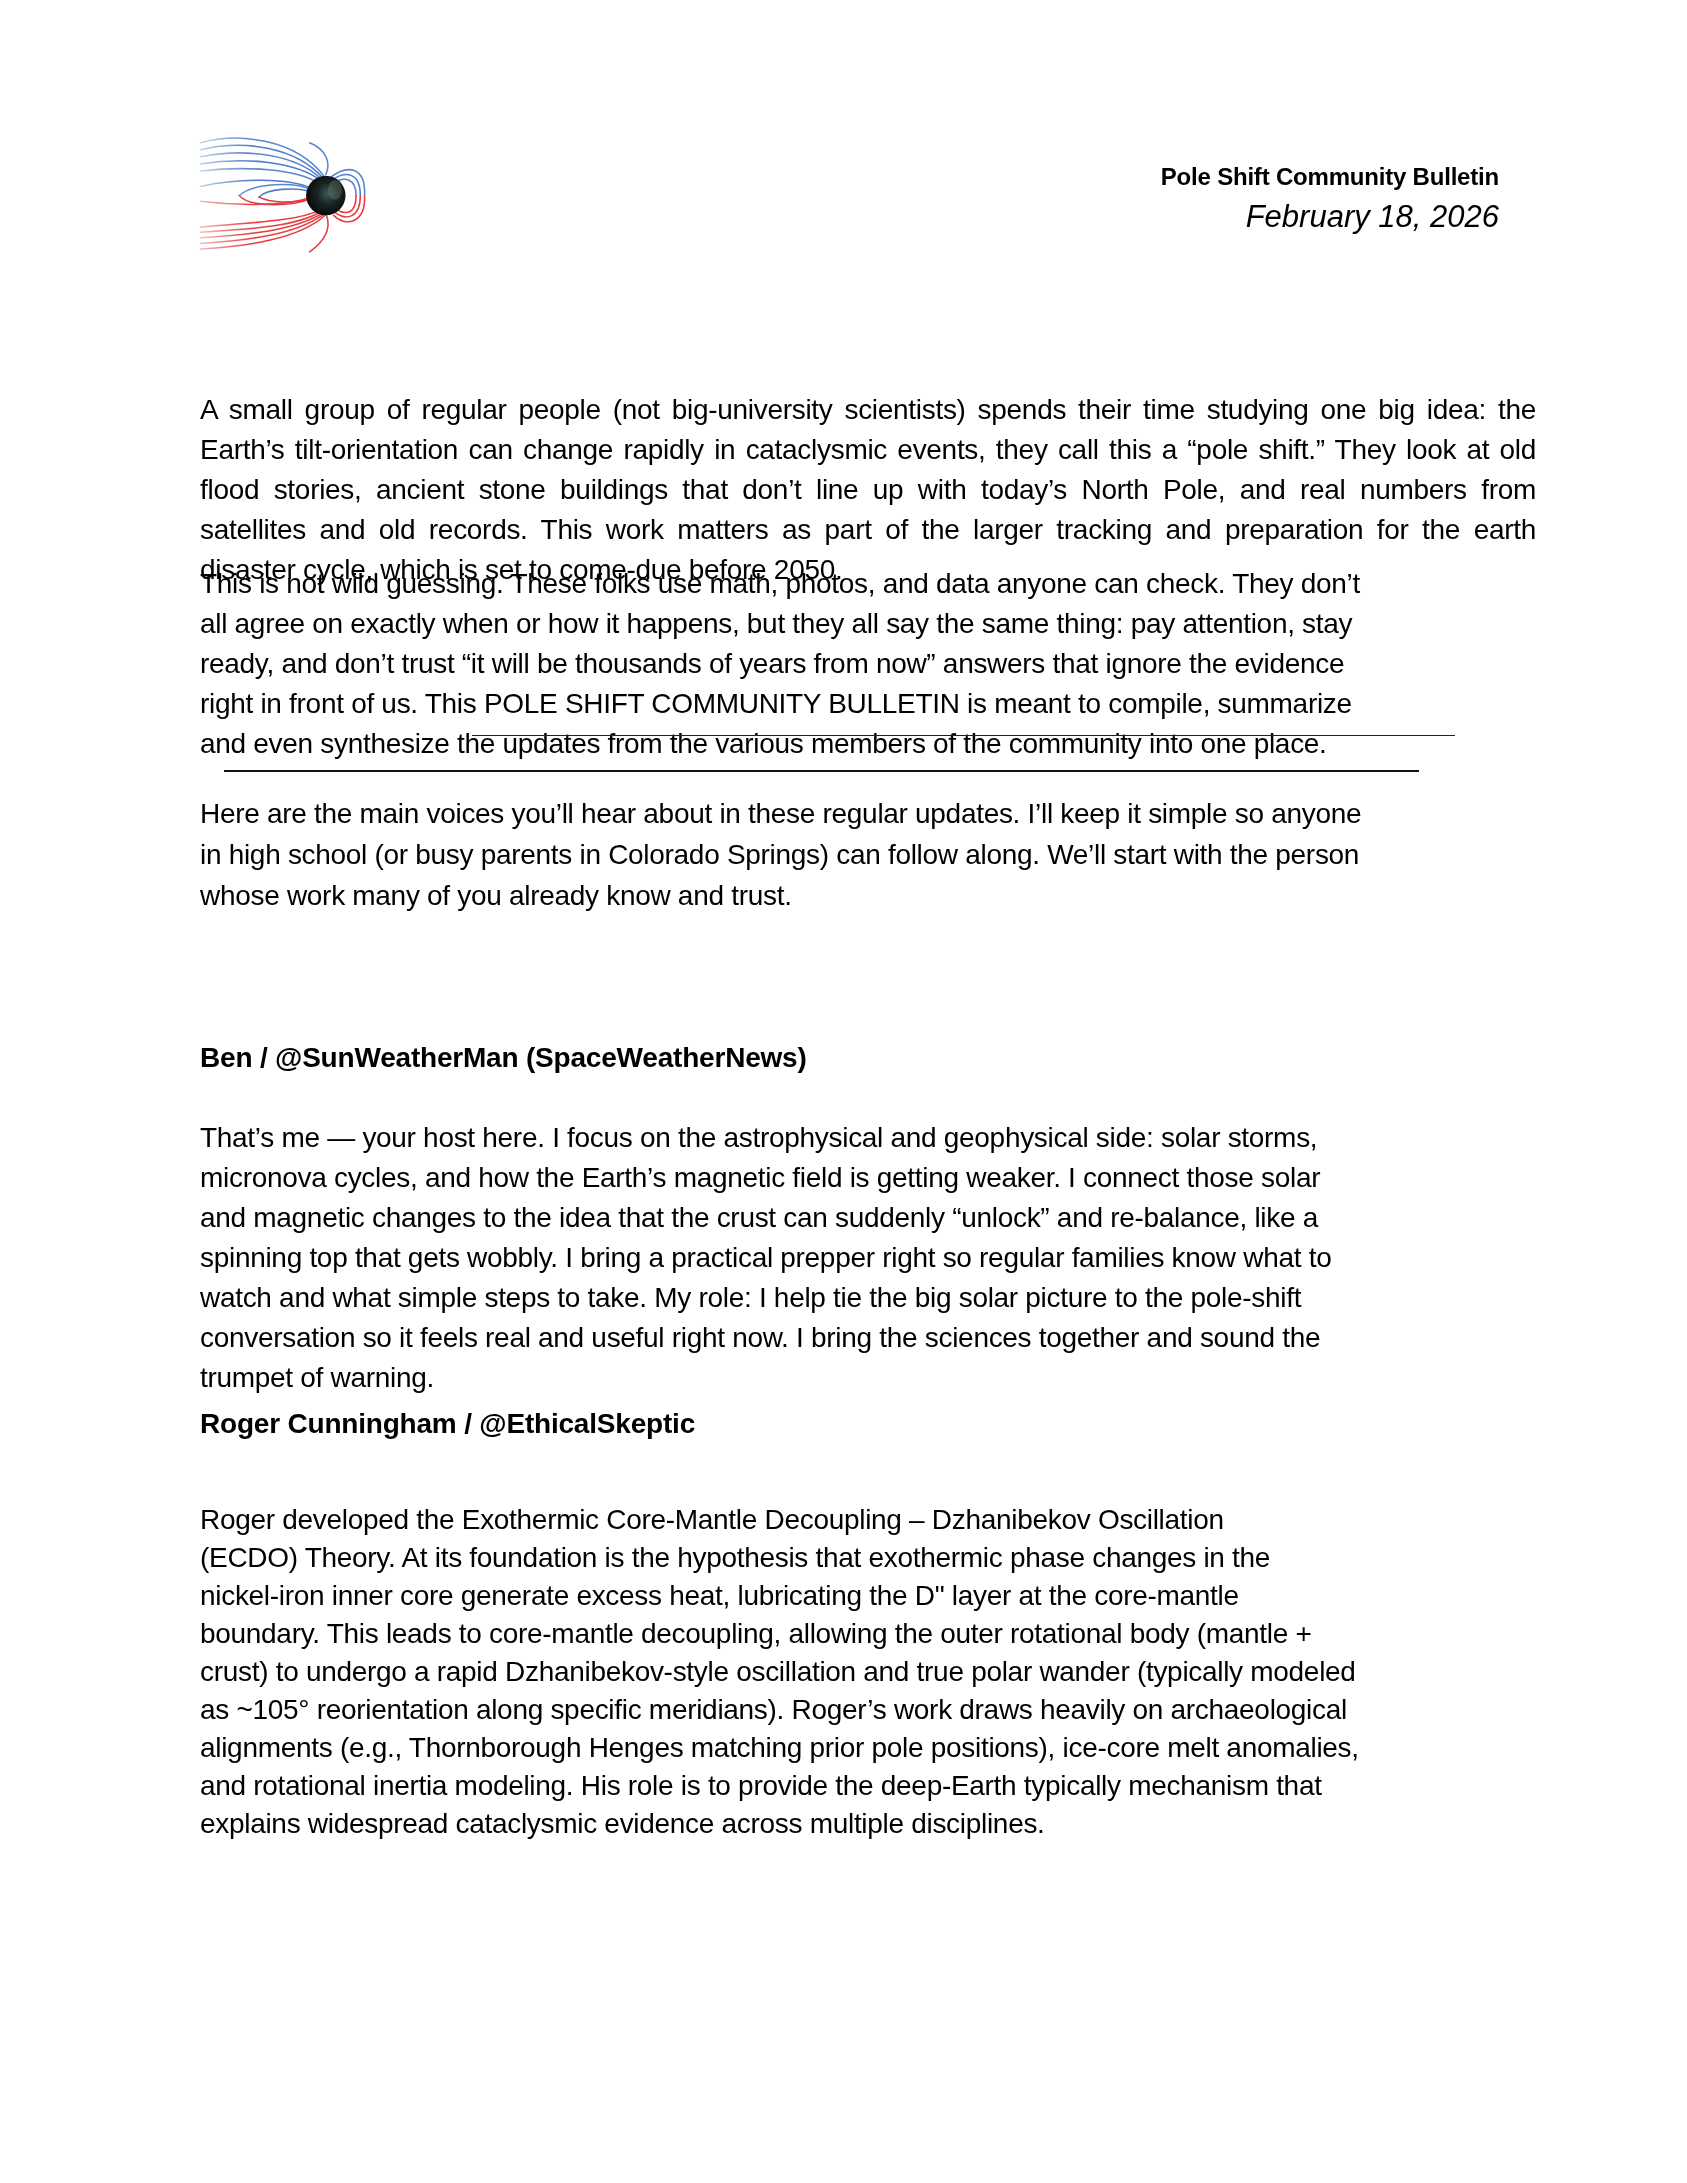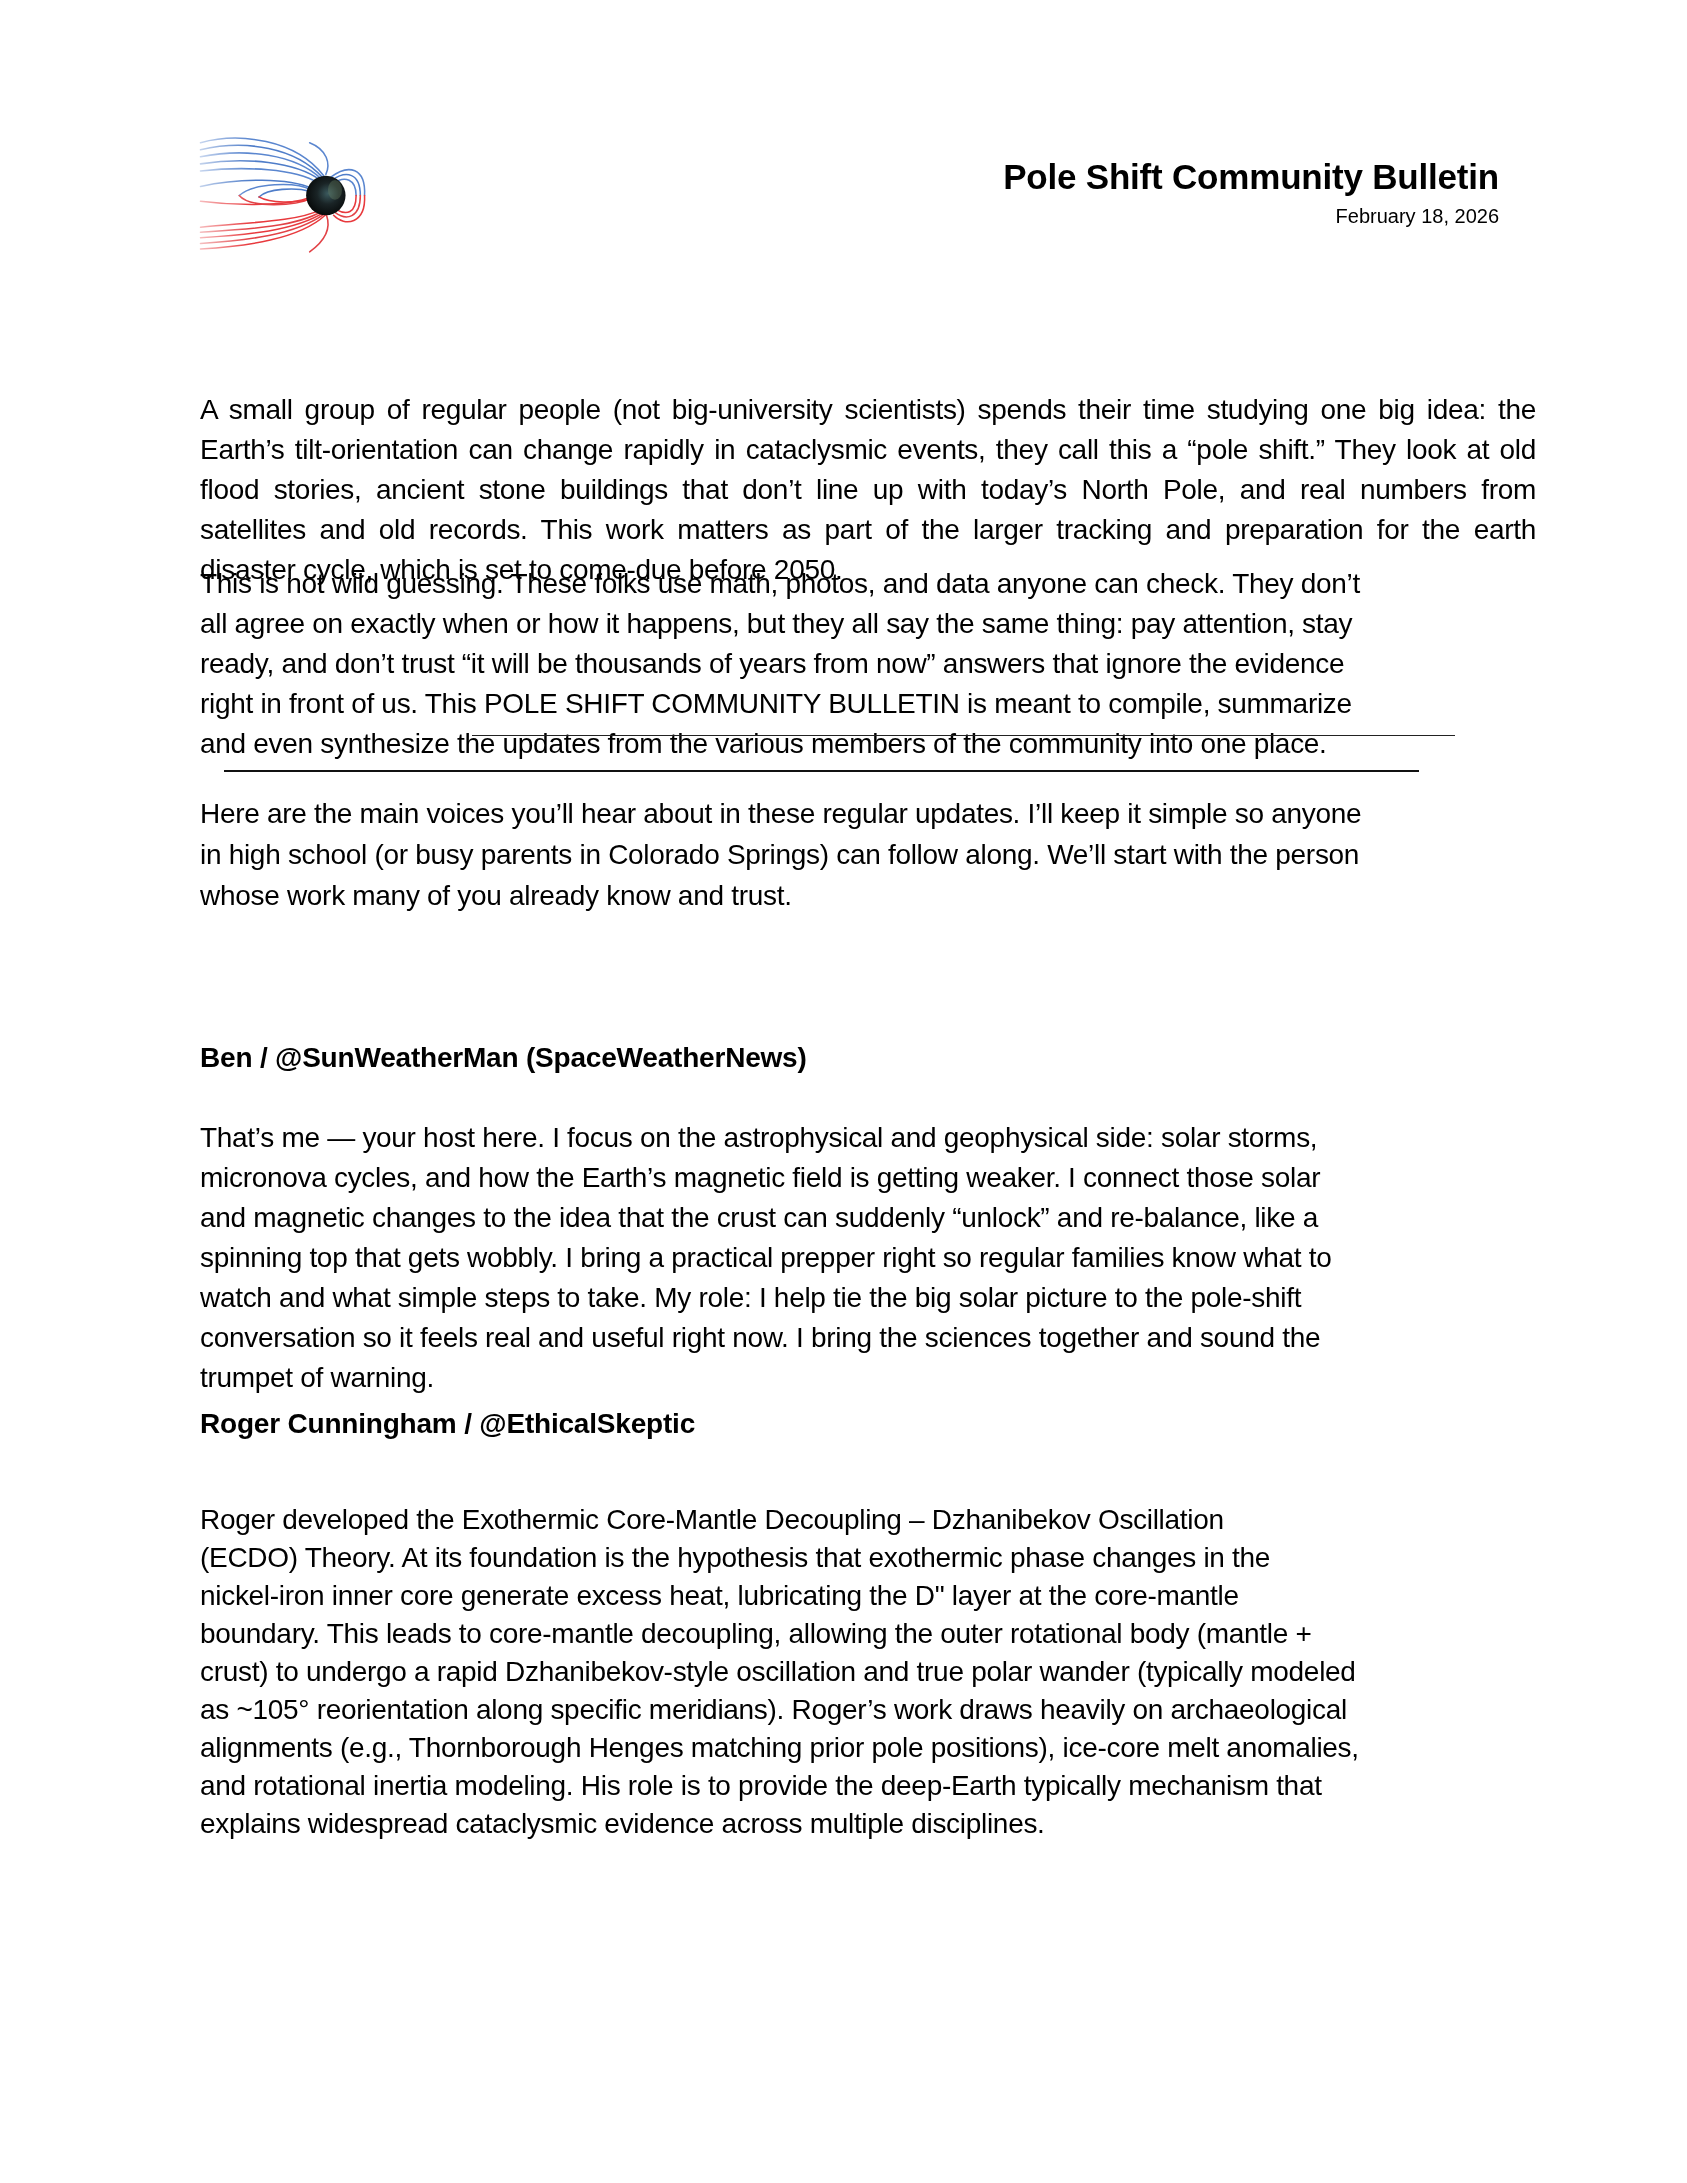--- a/index.html
+++ b/index.html
@@ -22,28 +22,29 @@
       width: 176px;
       height: 141px;
     }
     .title-block {
       position: absolute;
       right: 188px;
       top: 156px;
       text-align: right;
     }
     .title {
-      font-size: 35px;
+      font-size: 24px;
       font-weight: bold;
       line-height: 42px;
       letter-spacing: -0.2px;
     }
     .date {
-      font-size: 20px;
+      font-size: 31px;
       line-height: 37px;
+      font-style: italic;
     }
     .body-text {
       position: absolute;
       left: 200px;
       width: 1321px;
       font-size: 28px;
       letter-spacing: -0.3px;
     }
     .p1 {
       top: 347px;

